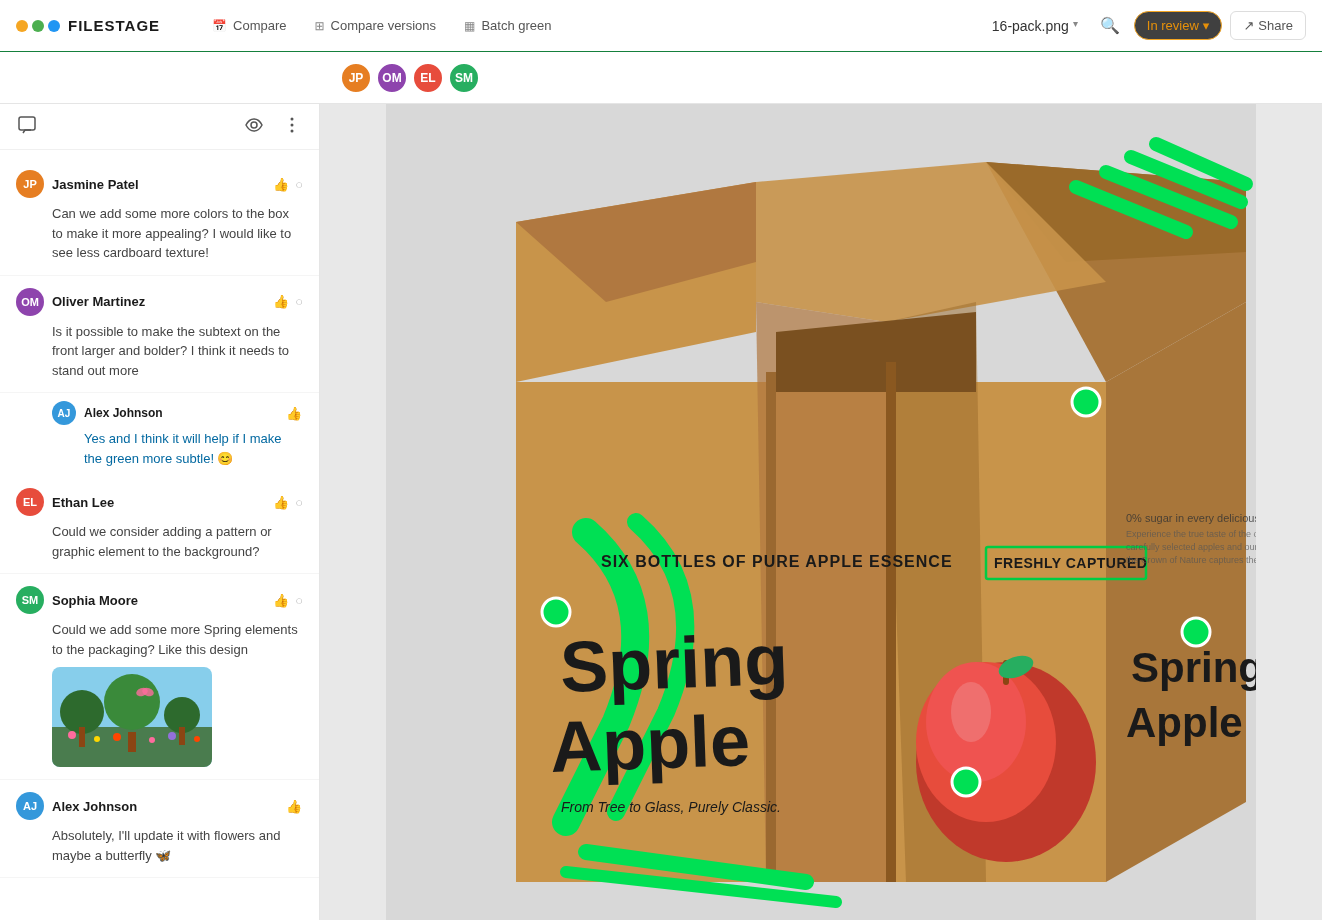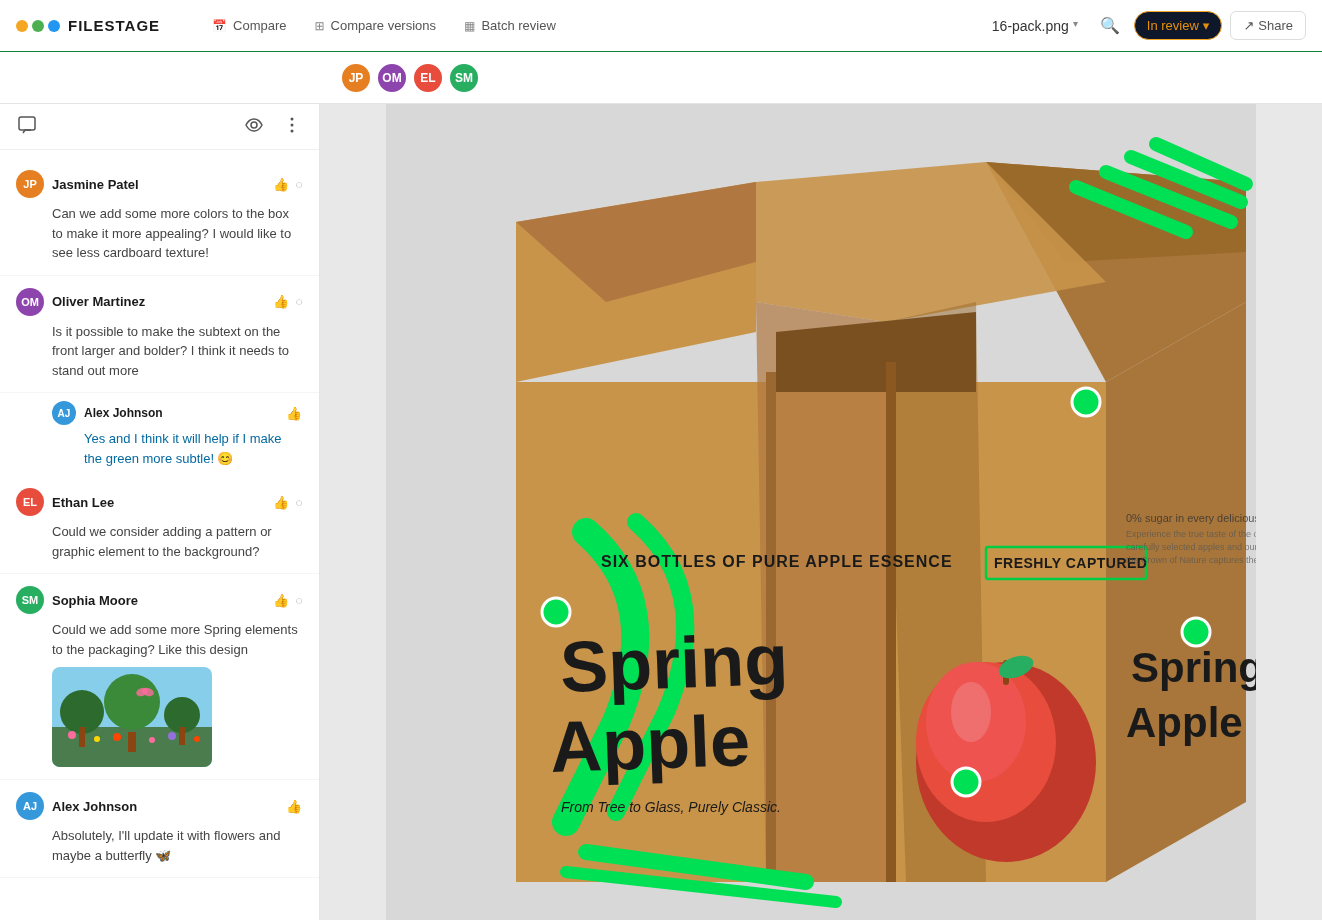--- a/index.html
+++ b/index.html
@@ -20,21 +20,21 @@
       border: none; background: none; cursor: pointer; font-size: 13px;
       color: #555; border-radius: 6px; white-space: nowrap;
     }
     .nav-icon { font-size: 12px; color: #888; }
     .file-name { display: flex; align-items: flex-start; gap: 4px; font-size: 14px; font-weight: 500; color: #333; margin-left: auto; }
     .chevron { font-size: 10px; color: #888; }
     .header-actions { display: flex; align-items: center; gap: 8px; }
     .search-btn { background: none; border: none; cursor: pointer; padding: 6px; color: #555; font-size: 16px; }
     .status-btn {
       display: flex; align-items: center; gap: 4px; padding: 6px 12px;
-      background: #0f172a; border: 1px solid #f5a623; border-radius: 20px;
+      background: #404040; border: 1px solid #f5a623; border-radius: 20px;
       font-size: 13px; color: #e6900a; font-weight: 500; cursor: pointer;
     }
     .share-btn {
       display: flex; align-items: center; gap: 4px; padding: 6px 12px;
       background: #fff; border: 1px solid #ddd; border-radius: 6px;
       font-size: 13px; color: #555; cursor: pointer;
     }
 
     
     .sub-header {
@@ -109,21 +109,21 @@
     <button class="nav-btn">
       <span class="nav-icon">📅</span>
       <span>Compare</span>
     </button>
     <button class="nav-btn">
       <span class="nav-icon">⊞</span>
       <span>Compare versions</span>
     </button>
     <button class="nav-btn">
       <span class="nav-icon">▦</span>
-      <span>Batch review</span>
+      <span>Batch green</span>
     </button>
   </nav>
   <div class="file-name">
     <span>16-pack.png</span>
     <span class="chevron">▾</span>
   </div>
   <div class="header-actions">
     <button class="search-btn">🔍</button>
     <button class="status-btn">
       <span>In review</span>

